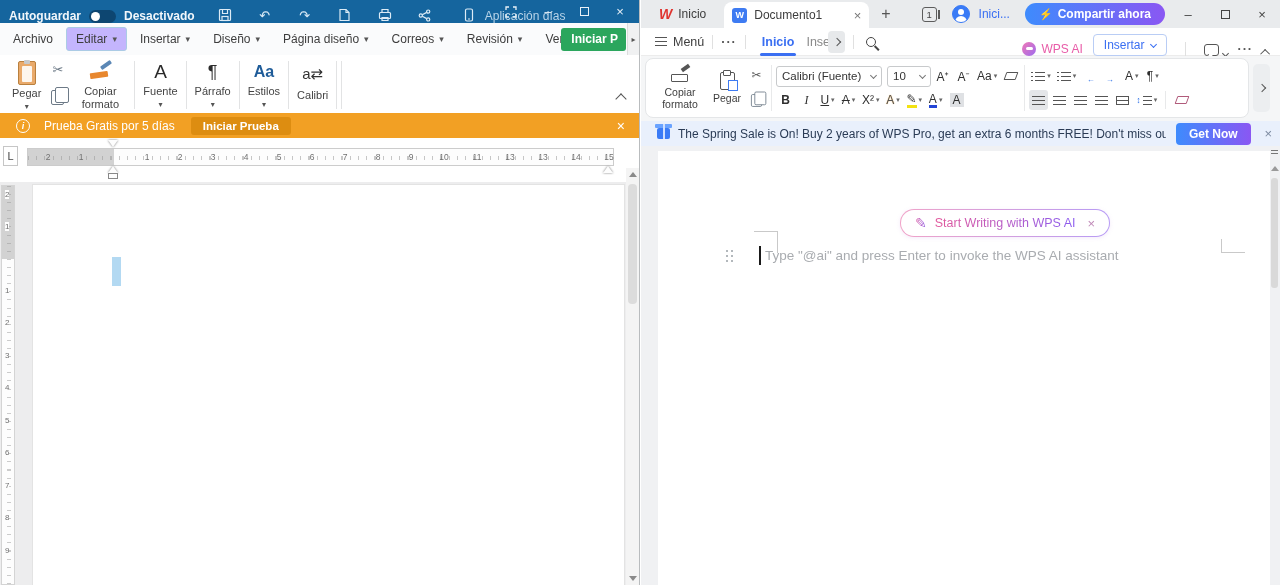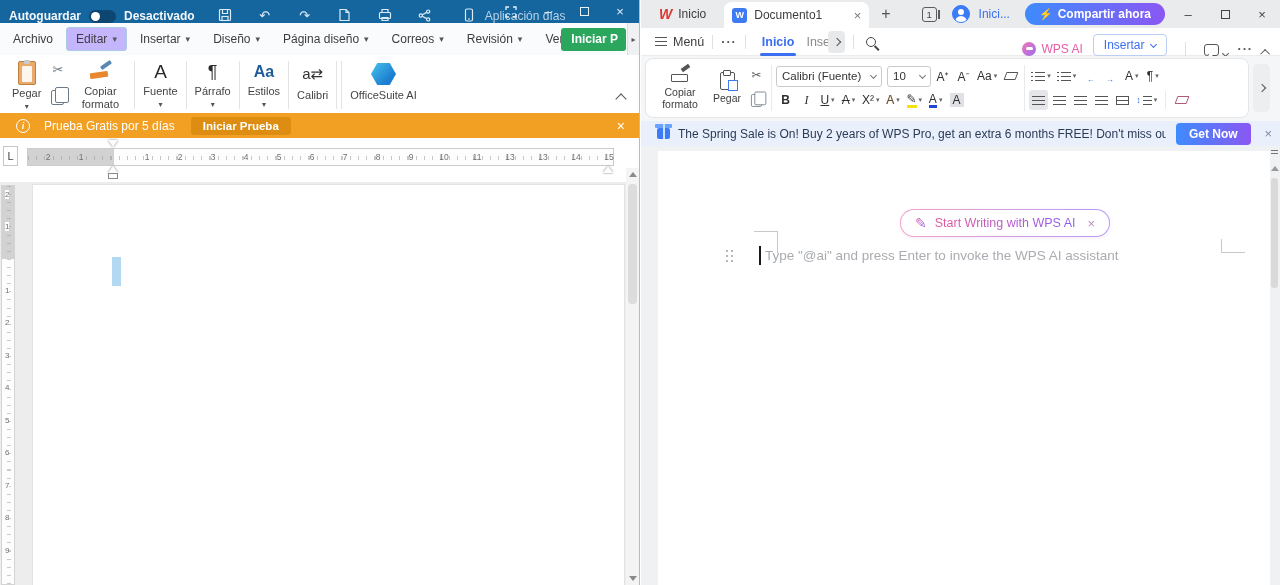--- a/index.html
+++ b/index.html
@@ -328,26 +328,20 @@
         <span>Estilos</span>
         <span class="lt-caret">▾</span>
       </div>
       <div class="lt-sep"></div>
       <div class="lt-btn">
         <span class="lt-icon trans-ico">a⇄</span>
         <span>Calibri</span>
       </div>
       <div class="lt-sep"></div>
       <div class="lt-sep"></div>
-      <div class="lt-btn">
-        <span class="lt-icon">
-            <span class="hexai"></span>
-          </span>
-        <span>OfficeSuite AI</span>
-      </div>
       <span class="lt-chevron"></span>
     </div>
 
     <div class="l-banner">
       <span class="info-c">i</span>
       <span>Prueba Gratis por 5 días</span>
       <span class="l-banner-btn">Iniciar Prueba</span>
       <span class="l-banner-x">×</span>
     </div>
 

